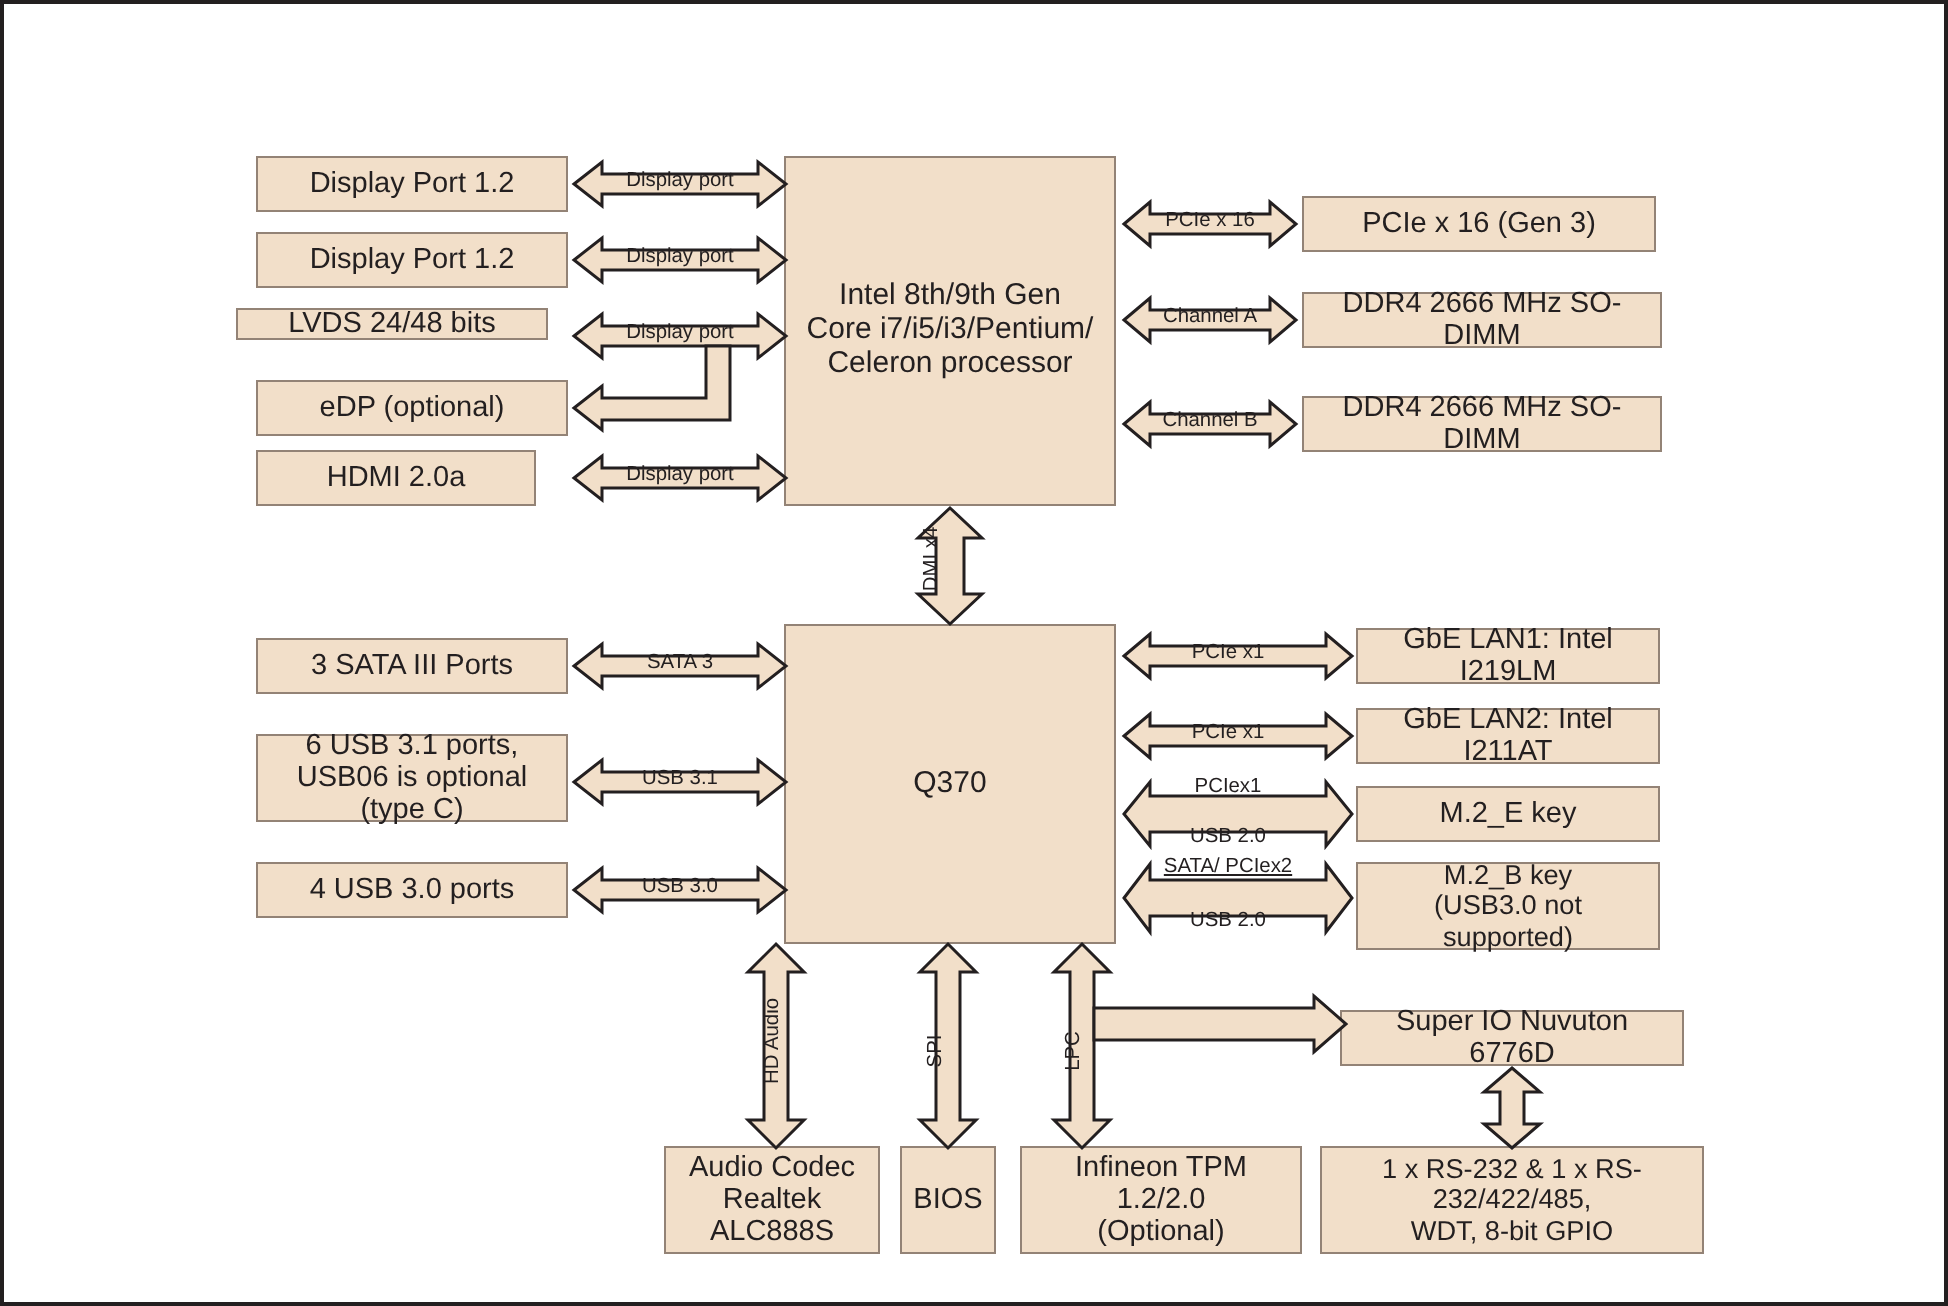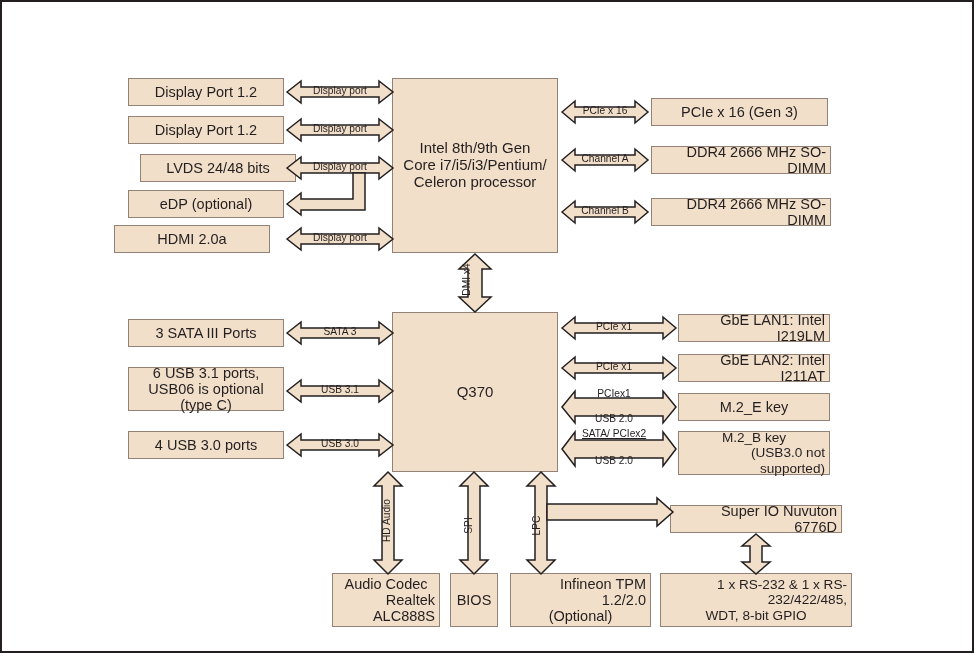--- a/index.html
+++ b/index.html
@@ -6,21 +6,21 @@
   body{font-family:"Liberation Sans", sans-serif;}
   #page{position:relative;width:974px;height:653px;background:#fff;
         border:2px solid #231f20;box-sizing:border-box;overflow:hidden;}
 
   #title{position:absolute;left:30px;top:26px;color:#15528f;
          font-family:"DejaVu Sans", sans-serif;font-weight:bold;font-size:27px;
          letter-spacing:-0.3px;}
 
   .blk{position:absolute;background:#f2dfc9;border:1.6px solid #938376;
        box-sizing:border-box;display:flex;align-items:center;
-       justify-content:center;text-align:right;color:#231f20;
+       justify-content:center;text-align:center;color:#231f20;
        font-size:14.5px;line-height:1.12;padding:2px 4px;}
   .blk.small{font-size:13.6px;}
   .blk.big{font-size:15px;}
 
   .conn{position:absolute;}
   .conn svg{display:block;overflow:visible;}
   .arrowfill{fill:#f2dfc9;stroke:#231f20;stroke-width:1.5;stroke-linejoin:miter;}
 
   .lbl{position:absolute;font-size:10.2px;color:#231f20;white-space:nowrap;
        text-align:center;transform:translateX(-50%);}
@@ -28,23 +28,23 @@
         transform-origin:center center;}
 </style>
 </head>
 <body>
 
 <div id="page">
 
 
   <div class="blk" style="left:126px;top:76px;width:156px;height:28px;">Display Port 1.2</div>
   <div class="blk" style="left:126px;top:114px;width:156px;height:28px;">Display Port 1.2</div>
-  <div class="blk" style="left:138px;top:152px;width:156px;height:28px;">LVDS 24/48 bits</div>
+  <div class="blk" style="left:116px;top:152px;width:156px;height:16px;">LVDS 24/48 bits</div>
   <div class="blk" style="left:126px;top:188px;width:156px;height:28px;">eDP (optional)</div>
-  <div class="blk" style="left:112px;top:223px;width:156px;height:28px;">HDMI 2.0a</div>
+  <div class="blk" style="left:126px;top:223px;width:140px;height:28px;">HDMI 2.0a</div>
 
   <div class="blk big" style="left:390px;top:76px;width:166px;height:175px;flex-direction:column;">
     <span>Intel 8th/9th Gen</span>
     <span>Core i7/i5/i3/Pentium/</span>
     <span>Celeron processor</span>
   </div>
 
   <div class="blk" style="left:649px;top:96px;width:177px;height:28px;">PCIe x 16 (Gen 3)</div>
   <div class="blk" style="left:649px;top:144px;width:180px;height:28px;">DDR4 2666 MHz SO-DIMM</div>
   <div class="blk" style="left:649px;top:196px;width:180px;height:28px;">DDR4 2666 MHz SO-DIMM</div>

